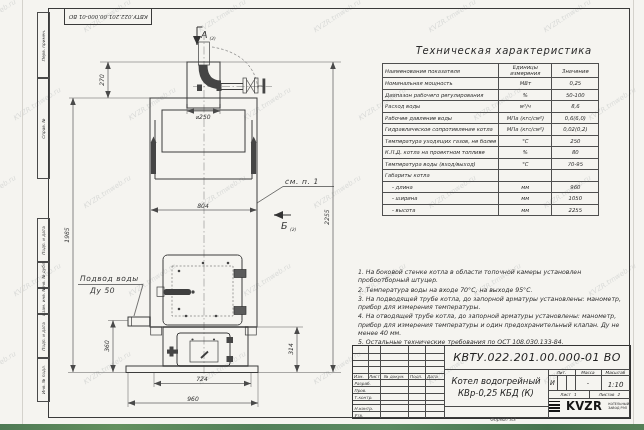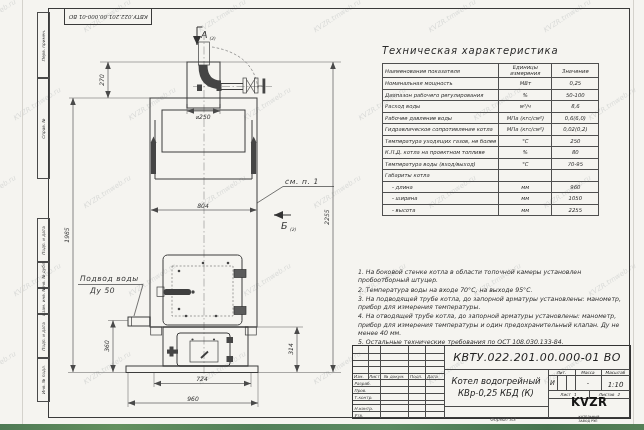--- a/index.html
+++ b/index.html
@@ -21,39 +21,39 @@
   .dwg{position:absolute;left:0;top:0;}
   .dwg text{font-family:"DejaVu Sans",sans-serif;font-style:italic;fill:#333;}
   .t4{font-size:4.5px;} .t6{font-size:6px;} .t7{font-size:7.5px;letter-spacing:.6px;} .t9{font-size:9.5px;}
   .ln{stroke:#3c3c3c;stroke-width:1;fill:none;}
   .lt{stroke:#3c3c3c;stroke-width:.7;fill:none;}
   .dim{stroke:#4a4a4a;stroke-width:.65;fill:none;}
   .ext{stroke:#5a5a5a;stroke-width:.5;fill:none;}
   .cl{stroke:#8a8a8a;stroke-width:.6;fill:none;stroke-dasharray:8,2.5,1.5,2.5;}
   .dsh{stroke:#777;stroke-width:.7;fill:none;stroke-dasharray:2.6,2;}
   .fill{fill:#454545;stroke:none;}
-  .spec-title{position:absolute;left:382px;top:45px;width:210px;text-align:left;
+  .spec-title{position:absolute;left:382px;top:45px;width:210px;text-align:right;
       font-size:10px;font-style:italic;letter-spacing:.8px;color:#2a2a2a;}
   .spec{position:absolute;left:382px;top:63px;border-collapse:collapse;table-layout:fixed;}
   .spec td{border:0.7px solid #4f4f4f;font-size:5.3px;font-style:italic;color:#2e2e2e;
       padding:0 2px;overflow:hidden;white-space:nowrap;}
   .spec tr{height:11.5px;} .spec tr.hd{height:14px;}
   .spec td.c{text-align:center;} .spec td.ind{padding-left:9px;}
   .notes{position:absolute;left:358px;top:268px;width:264px;font-size:6.2px;font-style:italic;
       line-height:1.33;color:#2e2e2e;}
   .notes p{margin:0 0 1px 0;}
   .tb{position:absolute;left:352px;top:345px;width:277px;height:72px;border:1.4px solid #333;}
   .l{position:absolute;background:#4a4a4a;}
   .tb .lab{position:absolute;font-size:4.2px;font-style:italic;color:#333;white-space:nowrap;}
   .tb .cc{position:absolute;display:flex;align-items:center;justify-content:center;
       font-style:italic;color:#222;white-space:nowrap;}
   .docnum{font-size:11px;letter-spacing:.4px;}
   .pname{font-size:8.5px;line-height:1.3;text-align:center;}
   .logo{position:absolute;left:195px;top:52px;width:82px;height:16px;display:flex;
-      align-items:center;justify-content:center;gap:6px;flex-direction:column;}
+      align-items:center;justify-content:center;gap:6px;}
   .logo .bars{width:11px;height:12px;background:repeating-linear-gradient(0deg,#141414 0 1.7px,transparent 1.7px 3.2px);}
   .logo .kv{font-weight:900;font-size:11.5px;color:#141414;letter-spacing:.3px;font-style:normal;}
   .logo .sub{display:flex;flex-direction:column;font-size:3.2px;color:#222;line-height:1.25;font-style:normal;}
   .format-label{position:absolute;left:468px;top:417px;width:70px;text-align:center;
       font-size:4.5px;font-style:italic;color:#555;}
   .handle-wm{position:absolute;left:514px;top:406px;font-size:10.5px;color:#83837d;
       opacity:.9;letter-spacing:.2px;}
 </style>
 </head>
 <body>

